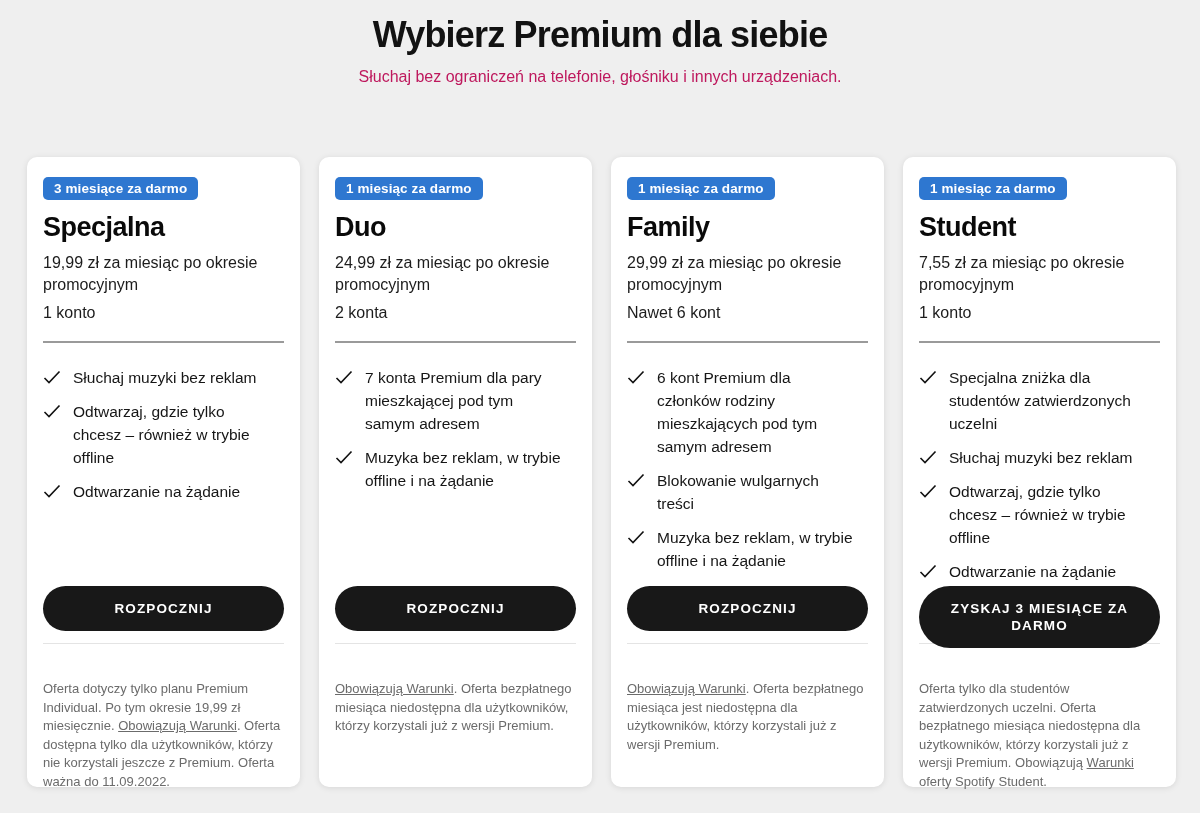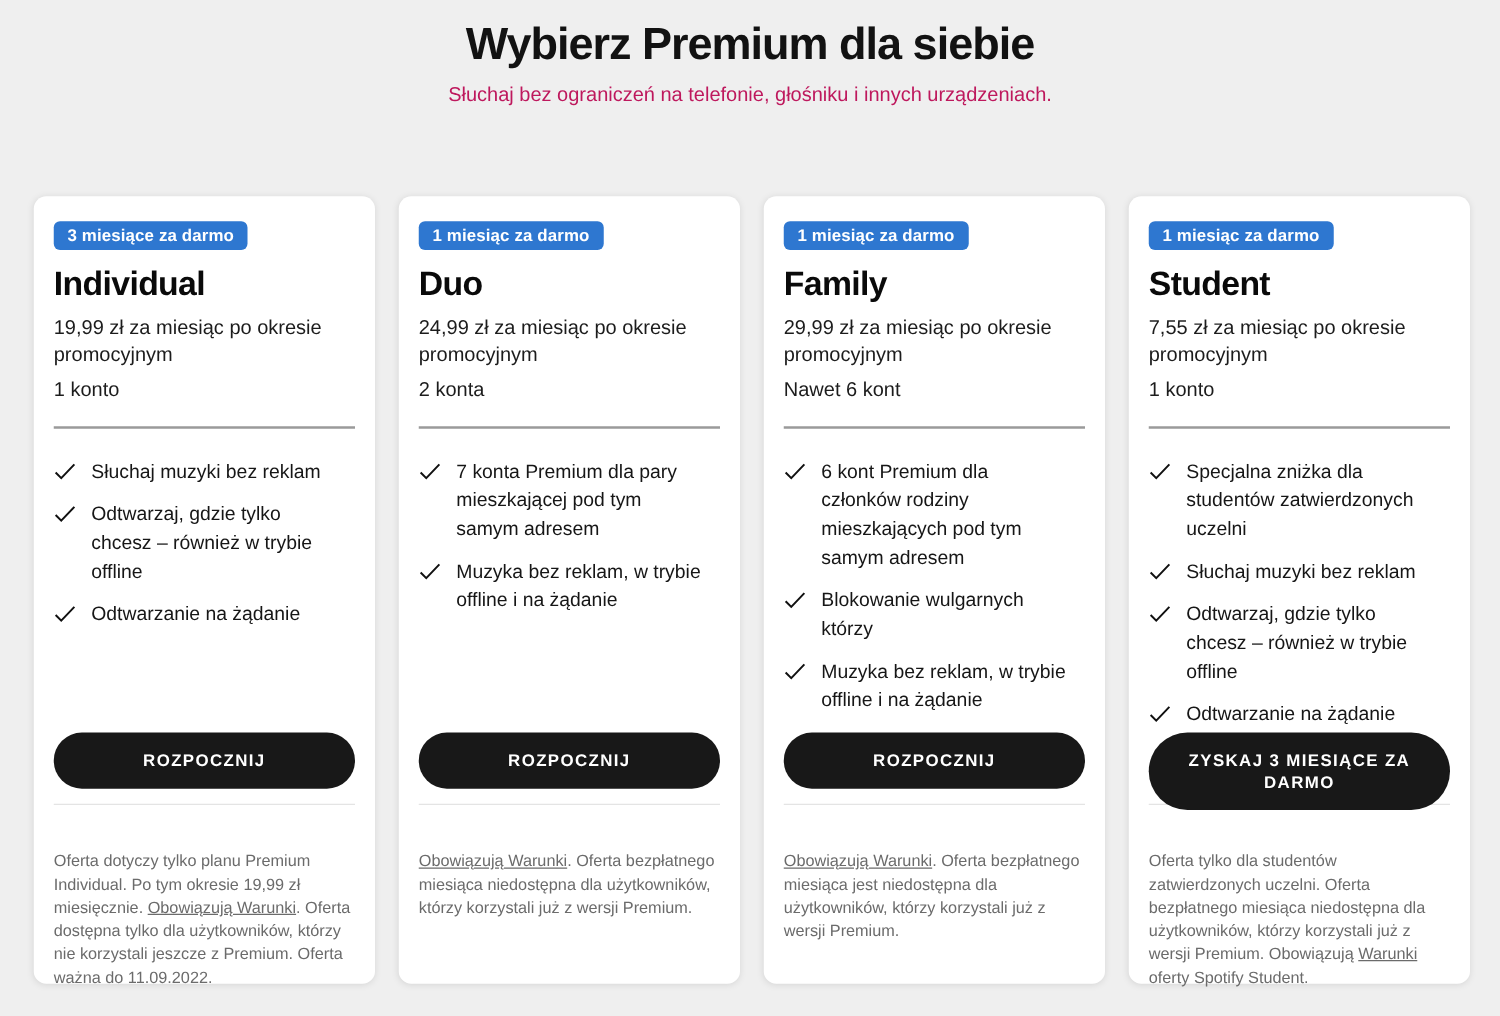--- a/index.html
+++ b/index.html
@@ -135,21 +135,21 @@
 <body>
 
 <div class="header">
   <h1 class="page-title">Wybierz Premium dla siebie</h1>
   <p class="page-subtitle">Słuchaj bez ograniczeń na telefonie, głośniku i innych urządzeniach.</p>
 </div>
 
 <div class="cards">
   <div class="card">
     <span class="badge">3 miesiące za darmo</span>
-    <h2 class="plan-name">Individual</h2>
+    <h2 class="plan-name">Specjalna</h2>
     <p class="plan-price">19,99 zł za miesiąc po okresie promocyjnym</p>
     <p class="plan-accounts">1 konto</p>
     <hr class="plan-divider">
     <ul class="features">
         <li>
           <svg class="check" width="18" height="14" viewBox="0 0 18 14">
             <polyline points="1.5,8 6,12.5 16.5,1.5" fill="none" stroke="#111" stroke-width="1.6"></polyline>
           </svg>
           <span>Słuchaj muzyki bez reklam</span>
         </li>
@@ -206,21 +206,21 @@
         <li>
           <svg class="check" width="18" height="14" viewBox="0 0 18 14">
             <polyline points="1.5,8 6,12.5 16.5,1.5" fill="none" stroke="#111" stroke-width="1.6"></polyline>
           </svg>
           <span>6 kont Premium dla członków rodziny mieszkających pod tym samym adresem</span>
         </li>
         <li>
           <svg class="check" width="18" height="14" viewBox="0 0 18 14">
             <polyline points="1.5,8 6,12.5 16.5,1.5" fill="none" stroke="#111" stroke-width="1.6"></polyline>
           </svg>
-          <span>Blokowanie wulgarnych którzy</span>
+          <span>Blokowanie wulgarnych treści</span>
         </li>
         <li>
           <svg class="check" width="18" height="14" viewBox="0 0 18 14">
             <polyline points="1.5,8 6,12.5 16.5,1.5" fill="none" stroke="#111" stroke-width="1.6"></polyline>
           </svg>
           <span>Muzyka bez reklam, w trybie offline i na żądanie</span>
         </li>
       </ul>
     <div class="footer-divider"></div>
     <button class="start-button">ROZPOCZNIJ</button>

